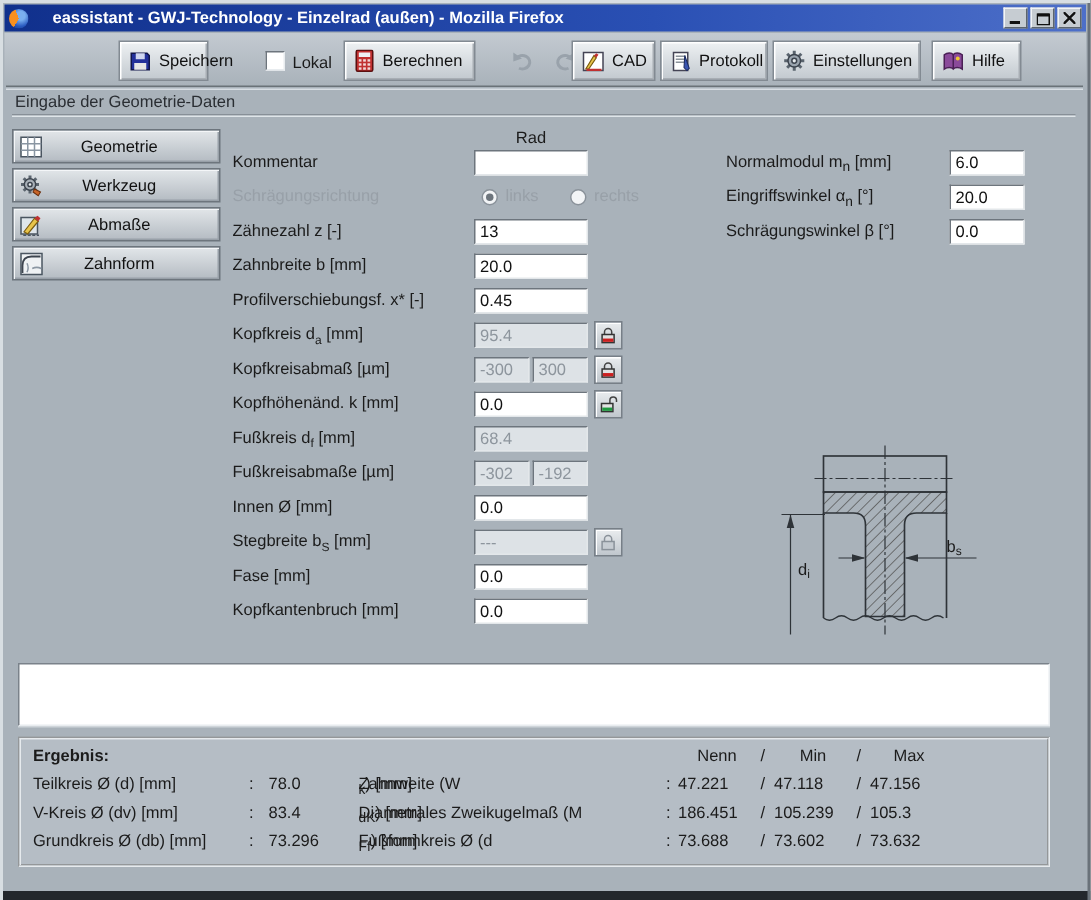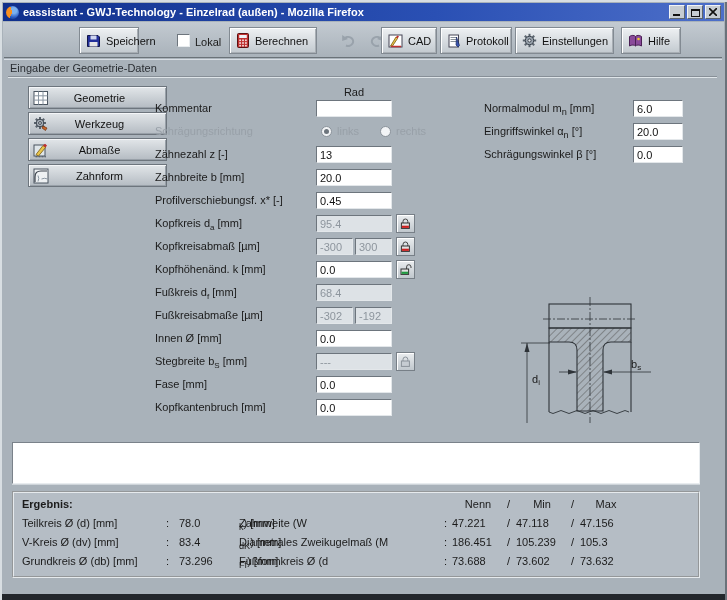--- a/index.html
+++ b/index.html
@@ -8,21 +8,21 @@
     position: relative; width: 727px; height: 600px;
     font-family: "Liberation Sans", sans-serif; font-size: 11px;
     background: #a9b2ba; overflow: hidden; color:#1b1b1b;
   }
   .window::after{ content:""; position:absolute; inset:0; pointer-events:none;
     box-shadow: inset 2px 2px 0 #d8dee2, inset -2px 0 0 #6a727a, inset 0 -6px 0 #23272c; }
 
   
   .titlebar { position:absolute; left:3px; top:3px; right:3px; height:18px;
     background: linear-gradient(90deg,#10308c,#2a50b4 60%,#4d6fc9);
-    display:flex; align-items:center; gap:4px; padding:0 3px; }
+    display:flex; align-items:center; gap:16px; padding:0 3px; }
   .fficon { width:13px; height:13px; border-radius:50%; flex:0 0 auto;
     background:
       conic-gradient(from 210deg, #f89020 0 130deg, rgba(0,0,0,0) 130deg),
       radial-gradient(circle at 60% 35%, #7ab0f0 0 25%, #2a5ac0 60%, #10307a); }
   .title { color:#fff; font-weight:bold; font-size:11px; white-space:nowrap; overflow:hidden; flex:1; }
   .winbtns { display:flex; gap:2px; }
   .wbtn { width:16px; height:14px; background:#c6ccd2; border:1px solid;
     border-color:#f2f4f6 #5c646c #5c646c #f2f4f6; display:flex; align-items:center; justify-content:center; padding:0; }
   .wbtn svg { display:block; }
 
@@ -45,21 +45,21 @@
   
   .sectitle { position:absolute; left:10px; top:62px; color:#2a2e33; }
   .hline { position:absolute; left:8px; right:10px; top:76px; height:2px;
     border-top:1px solid #878f97; border-bottom:1px solid #dfe5e9; }
 
   
   .sbtn { position:absolute; left:8px; width:139px; height:23px;
     background: linear-gradient(#e2e6e9,#b4bbc2); border:1px solid #6d757d;
     box-shadow: inset 1px 1px 0 #f4f6f8, inset -1px -1px 0 #98a0a8;
     display:flex; align-items:center; padding:2px 3px;
-    font-family:"Liberation Sans",sans-serif; font-size:11px; color:#111;margin-left:20px; }
+    font-family:"Liberation Sans",sans-serif; font-size:11px; color:#111; }
   .sbtn .sicon { width:18px; height:18px; display:flex; align-items:center; justify-content:center; }
   .sbtn .slabel { flex:1; text-align:center; padding-right:14px; }
 
   
   .colhead { position:absolute; left:316px; width:76px; top:86px; text-align:center; font-weight:normal; }
   .frow { position:absolute; left:0; width:480px; height:17px; }
   .flabel { position:absolute; left:155px; top:2px; white-space:nowrap; }
   .flabel sub, .rlabel sub { font-size:8px; }
   .dim { color:#98a0a8; }
   .fin { position:absolute; left:316px; width:76px; height:17px;

